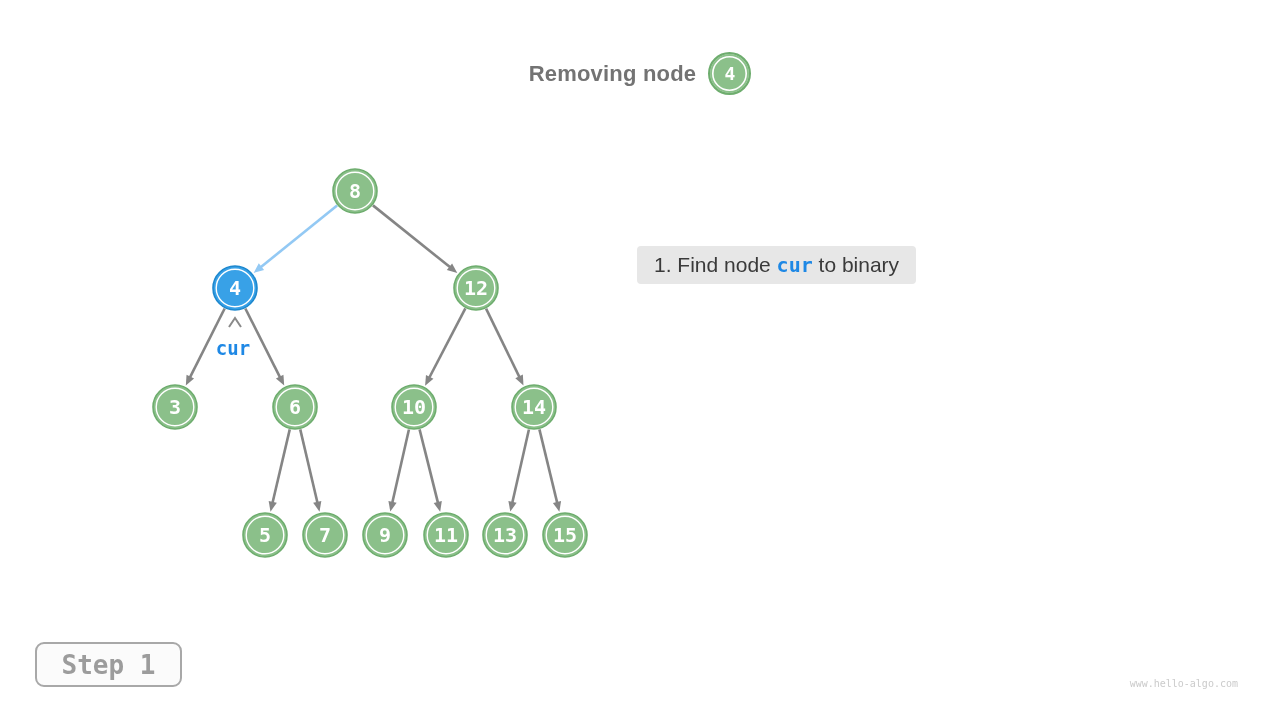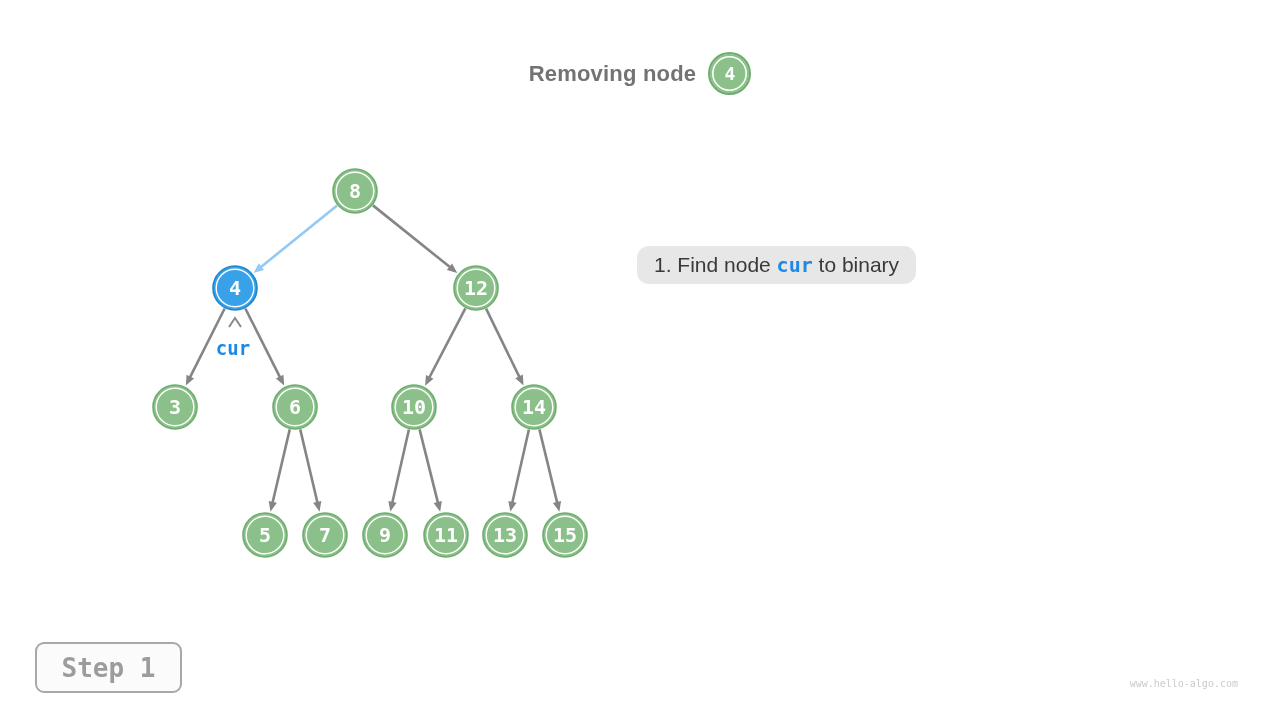--- a/index.html
+++ b/index.html
@@ -41,37 +41,37 @@
     font-weight: bold;
     color: #ffffff;
   }
   #tree-svg { position: absolute; left: 0; top: 0; }
   .instruction {
     position: absolute;
     left: 637px; top: 246px;
     height: 38px;
     padding: 0 17px;
     background: #e7e7e7;
-    border-radius: 12px;
+    border-radius: 4px;
     display: flex;
     align-items: center;
     font-size: 21px;
     color: #3a3a3a;
     white-space: pre;
   }
   .instruction .kw {
     font-family: "DejaVu Sans Mono", monospace;
     font-weight: bold;
     font-size: 20px;
     color: #1e88e5;
   }
   .step-badge {
     position: absolute;
     left: 35px; top: 642px;
-    width: 147px; height: 51px;
+    width: 147px; height: 45px;
     box-sizing: border-box;
     background: #fbfbfb;
     border: 2px solid #a8a8a8;
     border-radius: 9px;
     display: flex;
     align-items: center;
     justify-content: center;
   }
   .step-badge span {
     font-family: "DejaVu Sans Mono", monospace;

